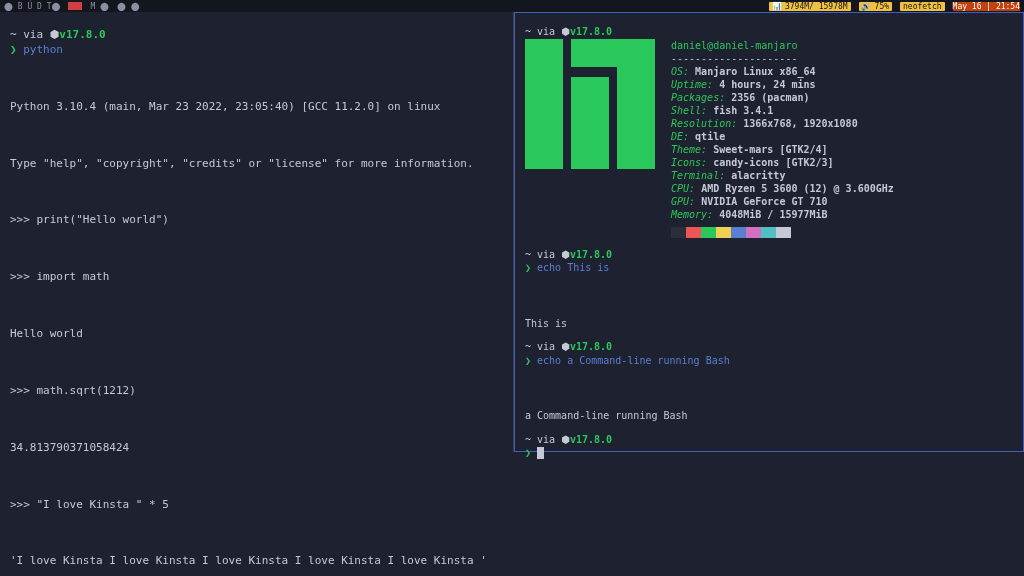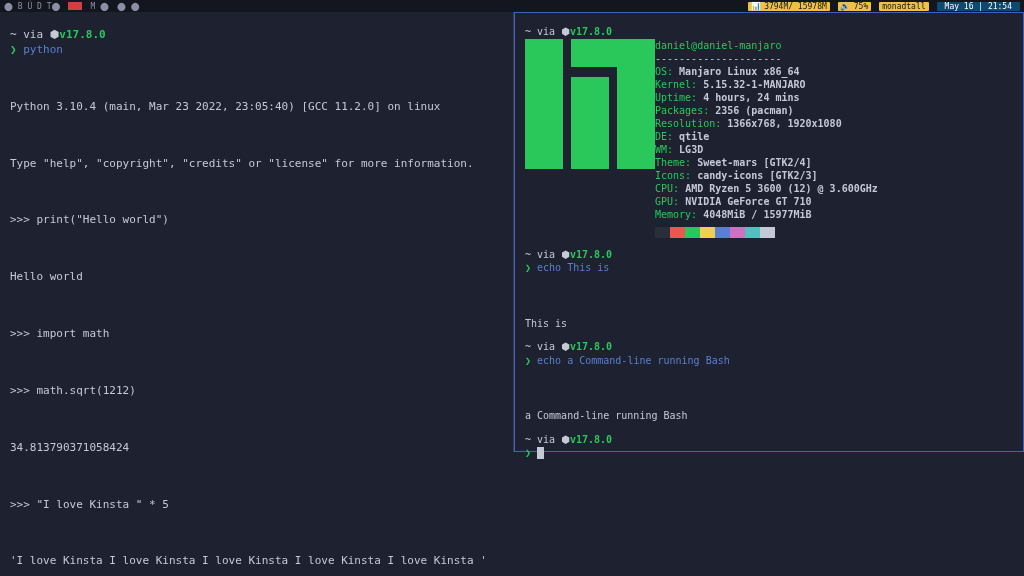--- a/index.html
+++ b/index.html
@@ -18,21 +18,21 @@
       display: flex;
       justify-content: space-between;
       align-items: center;
       padding: 0 4px;
       font-size: 8px;
       color: #8a8fa3;
     }
     .topbar-left, .topbar-right { display: flex; align-items: center; gap: 8px; }
     .topbar-item { display: flex; align-items: center; gap: 3px; }
     .yellow-badge { background: #f0c040; color: #14161f; padding: 0 3px; border-radius: 1px; }
-    .date-badge { background: #0c4a6e; color: #fff; padding: 0 8px; border-radius: 1px; }
+    .date-badge { background: #c2410c; color: #fff; padding: 0 0; border-radius: 1px; }
     .red-box { background: #d04040; width: 14px; height: 8px; display: inline-block; }
     .workspace { display: flex; align-items: center; gap: 4px; }
     .main { display: flex; height: 440px; }
     .pane-left {
       flex: 1;
       background: #1e2130;
       padding: 16px 10px;
       border-right: 1px solid #3a3f52;
     }
     .pane-right {
@@ -55,29 +55,29 @@
       vertical-align: middle;
     }
     .cursor-solid {
       display: inline-block;
       width: 7px;
       height: 12px;
       background: #c5c9d6;
       vertical-align: middle;
     }
     .right-inner { padding: 12px 10px; font-size: 10px; }
-    .neofetch-row { display: flex; gap: 0; margin-bottom: 8px; }
+    .neofetch-row { display: flex; gap: 16px; margin-bottom: 8px; }
     .manjaro-logo { width: 130px; height: 130px; position: relative; }
     .manjaro-logo div { position: absolute; background: #2ac85a; }
     .logo-left { left: 0; top: 0; width: 38px; height: 130px; }
     .logo-mid { left: 46px; top: 38px; width: 38px; height: 92px; }
     .logo-right { left: 92px; top: 0; width: 38px; height: 130px; }
     .logo-topmid { left: 46px; top: 0; width: 84px; height: 28px; }
     .neofetch-info { font-size: 10px; line-height: 1.3; }
-    .nf-key { color: #2ac85a; }
+    .nf-key { color: #2ac85a; font-style: italic; }
     .nf-val { color: #c5c9d6; font-weight: bold; }
     .nf-title { color: #2ac85a; }
     .nf-sep { color: #c5c9d6; }
     .color-blocks { display: flex; margin-top: 6px; }
     .color-blocks span { width: 15px; height: 11px; display: inline-block; }
     .right-section { margin-top: 10px; font-size: 10px; }
   </style>
 </head>
 <body>
 
@@ -85,37 +85,37 @@
   <div class="topbar-left">
     <span class="workspace">⬤ B Ú D T⬤</span>
     <span class="red-box"></span>
     <span class="workspace">M ⬤</span>
     <span class="workspace">⬤ ⬤</span>
   </div>
   <div class="topbar-right">
     <span class="topbar-item yellow-badge">📊 <span>3794M/ 15978M</span></span>
     <span class="topbar-item yellow-badge">🔊 <span>75%</span></span>
     <span class="topbar-item yellow-badge">
-        <span>monadtall</span>
+        <span>neofetch</span>
       </span>
     <span class="topbar-item date-badge">
         <span>May 16 | 21:54</span>
       </span>
   </div>
 </div>
 
 <div class="main">
   <div class="pane-left">
     <div class="term-line"><span class="prompt-via">~ via</span> ⬢<span class="node-ver">v17.8.0</span></div>
     <div class="term-line"><span class="arrow">❯</span> <span class="cmd">python</span></div>
     <div class="term-line output">Python 3.10.4 (main, Mar 23 2022, 23:05:40) [GCC 11.2.0] on linux</div>
     <div class="term-line output">Type "help", "copyright", "credits" or "license" for more information.</div>
     <div class="term-line output">&gt;&gt;&gt; print("Hello world")</div>
+    <div class="term-line output">&gt;&gt;&gt; import math</div>
     <div class="term-line output">Hello world</div>
-    <div class="term-line output">&gt;&gt;&gt; import math</div>
     <div class="term-line output">&gt;&gt;&gt; math.sqrt(1212)</div>
     <div class="term-line output">34.813790371058424</div>
     <div class="term-line output">&gt;&gt;&gt; "I love Kinsta " * 5</div>
     <div class="term-line output">'I love Kinsta I love Kinsta I love Kinsta I love Kinsta I love Kinsta '</div>
     <div class="term-line output"><span>&gt;&gt;&gt; </span><span class="cursor"></span></div>
   </div>
 
   <div class="pane-right">
     <div class="right-inner">
       <div class="term-line"><span class="prompt-via">~ via</span> ⬢<span class="node-ver">v17.8.0</span></div>
@@ -124,28 +124,28 @@
         <div class="manjaro-logo">
           <div class="logo-left"></div>
           <div class="logo-topmid"></div>
           <div class="logo-mid"></div>
           <div class="logo-right"></div>
         </div>
         <div class="neofetch-info">
           <div><span class="nf-title">daniel@daniel-manjaro</span></div>
           <div class="nf-sep">---------------------</div>
           <div><span class="nf-key">OS:</span> <span class="nf-val">Manjaro Linux x86_64</span></div>
-          <div><span class="nf-key">Kernel:</span> <span class="nf-val">5.15.32-1-MANJARO</span></div>
           <div><span class="nf-key">Uptime:</span> <span class="nf-val">4 hours, 24 mins</span></div>
           <div><span class="nf-key">Packages:</span> <span class="nf-val">2356 (pacman)</span></div>
+          <div><span class="nf-key">Shell:</span> <span class="nf-val">fish 3.4.1</span></div>
           <div><span class="nf-key">Resolution:</span> <span class="nf-val">1366x768, 1920x1080</span></div>
           <div><span class="nf-key">DE:</span> <span class="nf-val">qtile</span></div>
-          <div><span class="nf-key">WM:</span> <span class="nf-val">LG3D</span></div>
           <div><span class="nf-key">Theme:</span> <span class="nf-val">Sweet-mars [GTK2/4]</span></div>
           <div><span class="nf-key">Icons:</span> <span class="nf-val">candy-icons [GTK2/3]</span></div>
+          <div><span class="nf-key">Terminal:</span> <span class="nf-val">alacritty</span></div>
           <div><span class="nf-key">CPU:</span> <span class="nf-val">AMD Ryzen 5 3600 (12) @ 3.600GHz</span></div>
           <div><span class="nf-key">GPU:</span> <span class="nf-val">NVIDIA GeForce GT 710</span></div>
           <div><span class="nf-key">Memory:</span> <span class="nf-val">4048MiB / 15977MiB</span></div>
           <div class="color-blocks" id="color-blocks">
               <span style="background: rgb(42, 45, 58);"></span>
               <span style="background: rgb(238, 85, 85);"></span>
               <span style="background: rgb(42, 200, 90);"></span>
               <span style="background: rgb(240, 208, 80);"></span>
               <span style="background: rgb(90, 127, 208);"></span>
               <span style="background: rgb(208, 112, 192);"></span>

